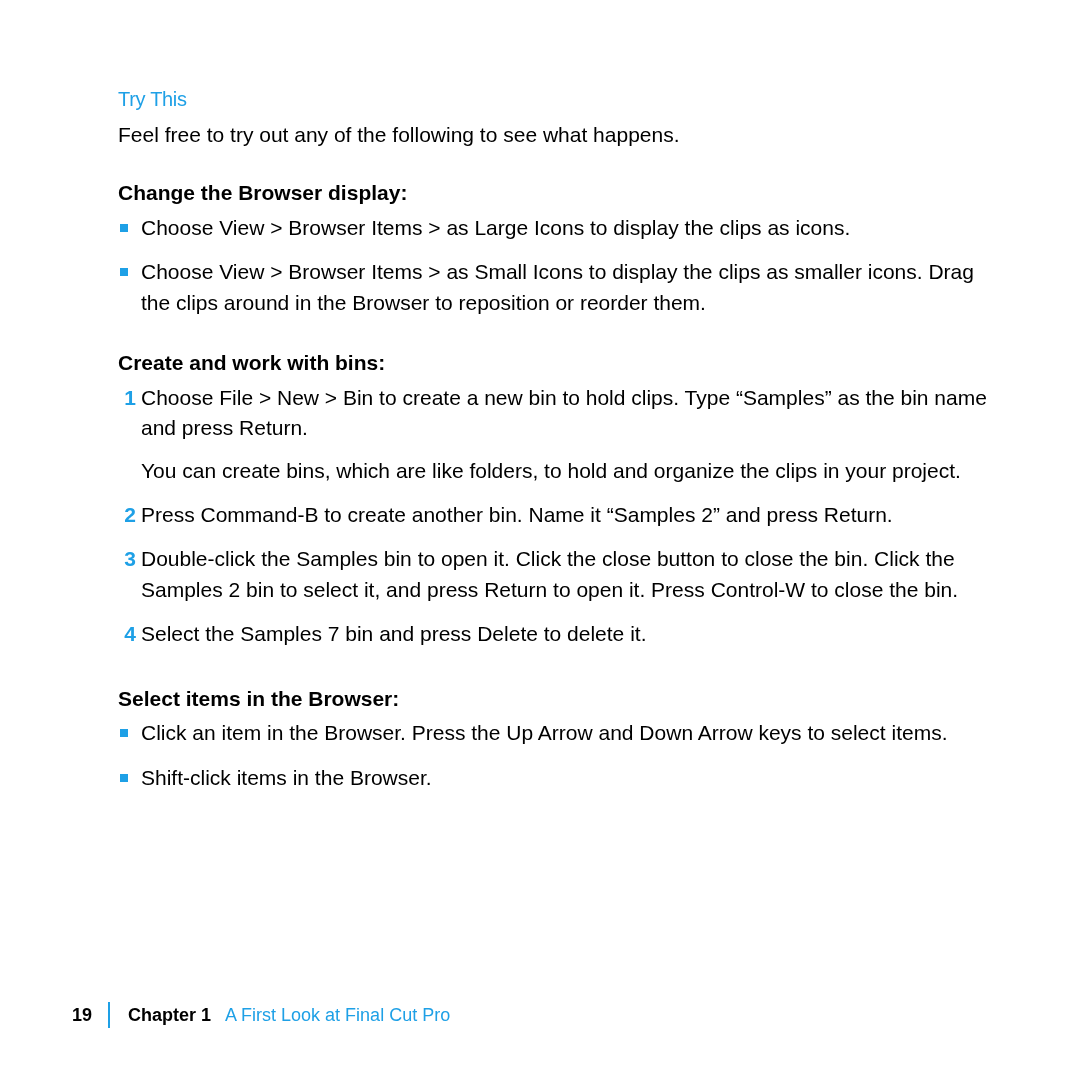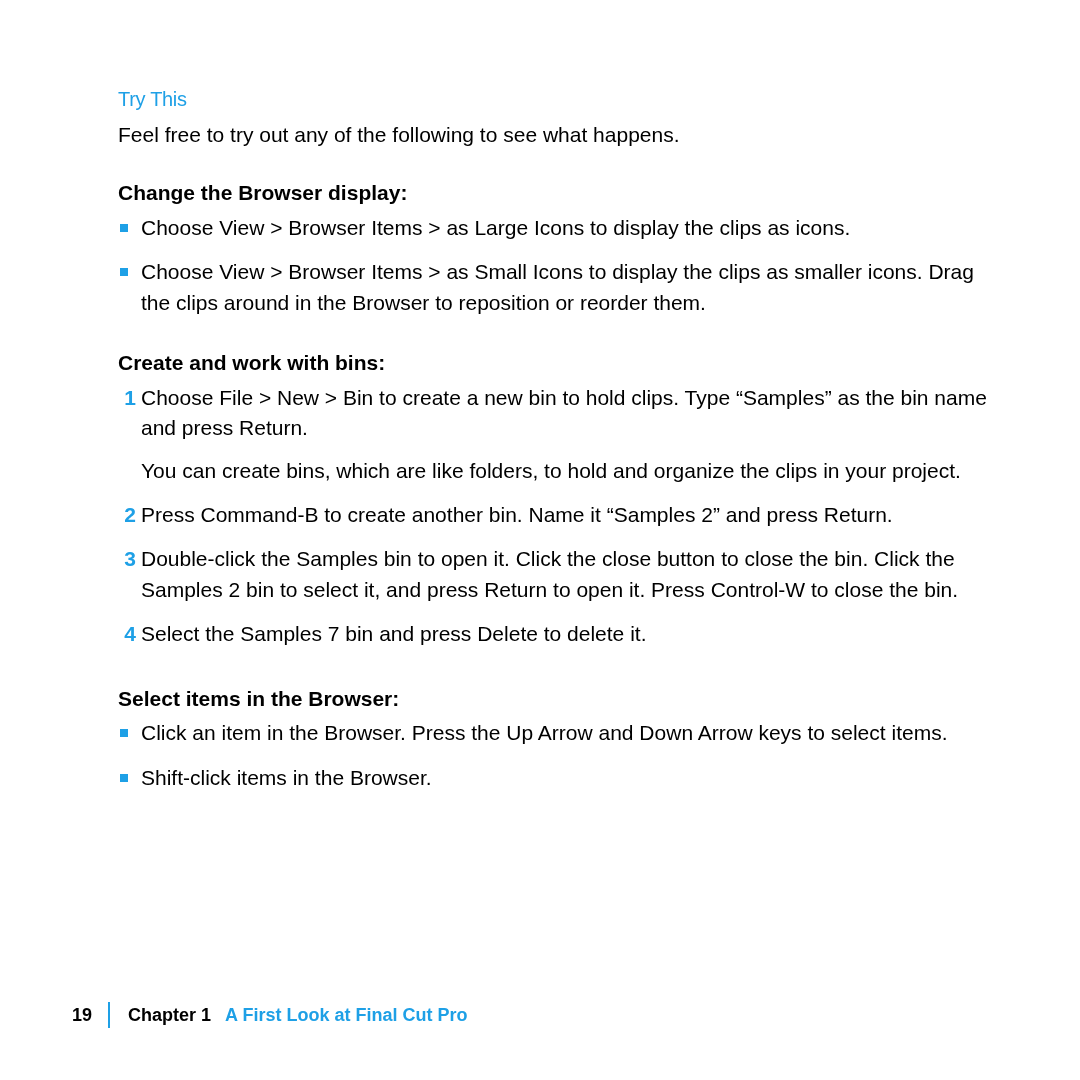--- a/index.html
+++ b/index.html
@@ -98,21 +98,21 @@
     height: 26px;
     background: #1ea0e6;
     margin-right: 18px;
   }
   .footer .chapter-label {
     font-weight: 700;
     margin-right: 14px;
   }
   .footer .chapter-title {
     color: #1ea0e6;
-    font-weight: 700;
+    font-weight: 400;
   }
 </style>
 </head>
 <body>
 
 <div class="page">
 
   <h2 class="try-this">Try This</h2>
   <p class="intro">Feel free to try out any of the following to see what happens.</p>
 

